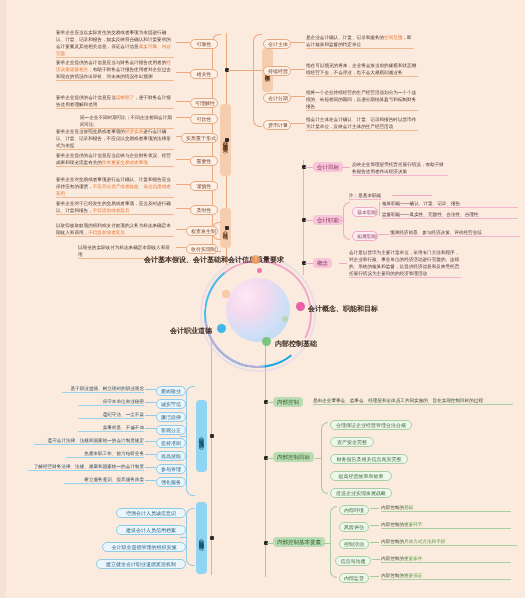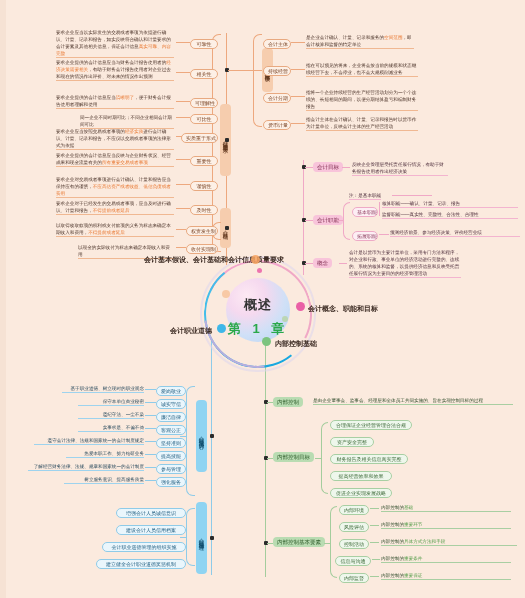--- a/index.html
+++ b/index.html
@@ -416,22 +416,20 @@
 
   <div id="center-wrap">
     <div class="ring" style="left:4px;top:-2px;width:116px;height:116px;border:2.5px solid #dcd6ef;opacity:.55;"></div>
     <div class="ring" style="left:8px;top:2px;width:108px;height:108px;border:2.5px solid transparent;border-top-color:#f2a6cd;border-right-color:#f0a8c6;border-left-color:transparent;border-bottom-color:transparent;transform:rotate(-18deg);"></div>
     <div class="ring" style="left:8px;top:2px;width:108px;height:108px;border:2.8px solid transparent;border-bottom-color:#18a8e0;border-left-color:#43bdea;transform:rotate(6deg);"></div>
     <div class="ring" style="left:8px;top:2px;width:108px;height:108px;border:2.5px solid transparent;border-left-color:#b9aede;transform:rotate(-52deg);"></div>
     <div class="sphere"></div>
     <div class="orb" style="left:61px;top:10px;width:5px;height:5px;background:#ea5fa6;"></div>
     <div class="orb" style="left:26px;top:32px;width:8px;height:8px;background:#f7c39c;"></div>
     <div class="orb" style="left:86px;top:58px;width:6px;height:6px;background:#b8d5a8;"></div>
-    <div id="center-title">概述</div>
-    <div id="center-sub">第 1 章</div>
   </div>
 
   <div class="branch-label" style="left:144px;top:255px;">会计基本假设、会计基础和会计信息质量要求</div>
   <div class="bdot" style="left:251px;top:255px;width:9px;height:9px;background:#f7a35f;opacity:.85;"></div>
 
   <div class="branch-label" style="left:308px;top:304px;">会计概念、职能和目标</div>
   <div class="bdot" style="left:296px;top:302px;width:9px;height:9px;background:#ea5fa6;"></div>
 
   <div class="branch-label" style="left:170px;top:326px;">会计职业道德</div>
   <div class="bdot" style="left:217px;top:324px;width:9px;height:9px;background:#3fb7e8;"></div>

